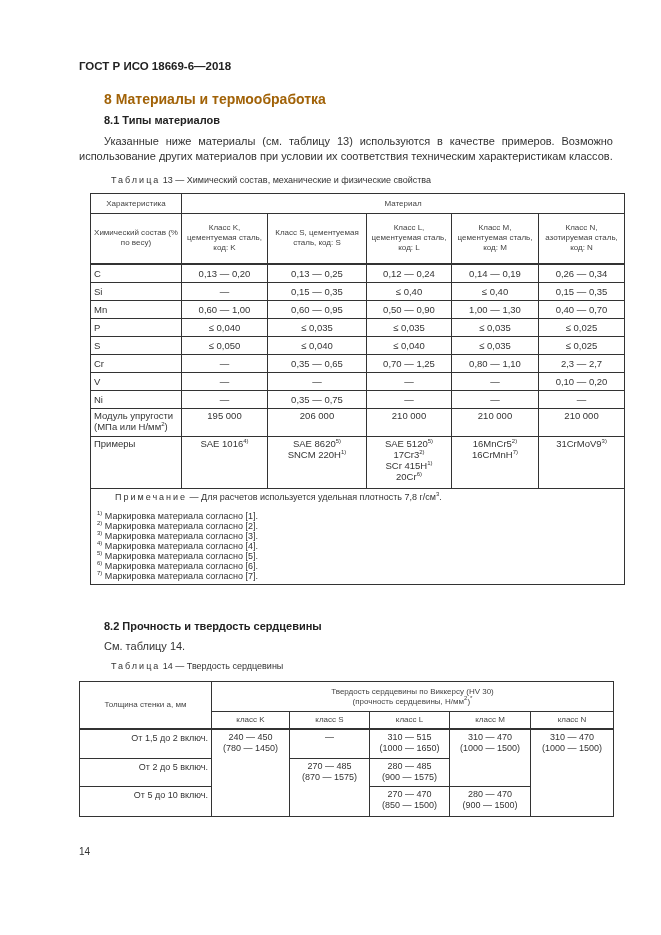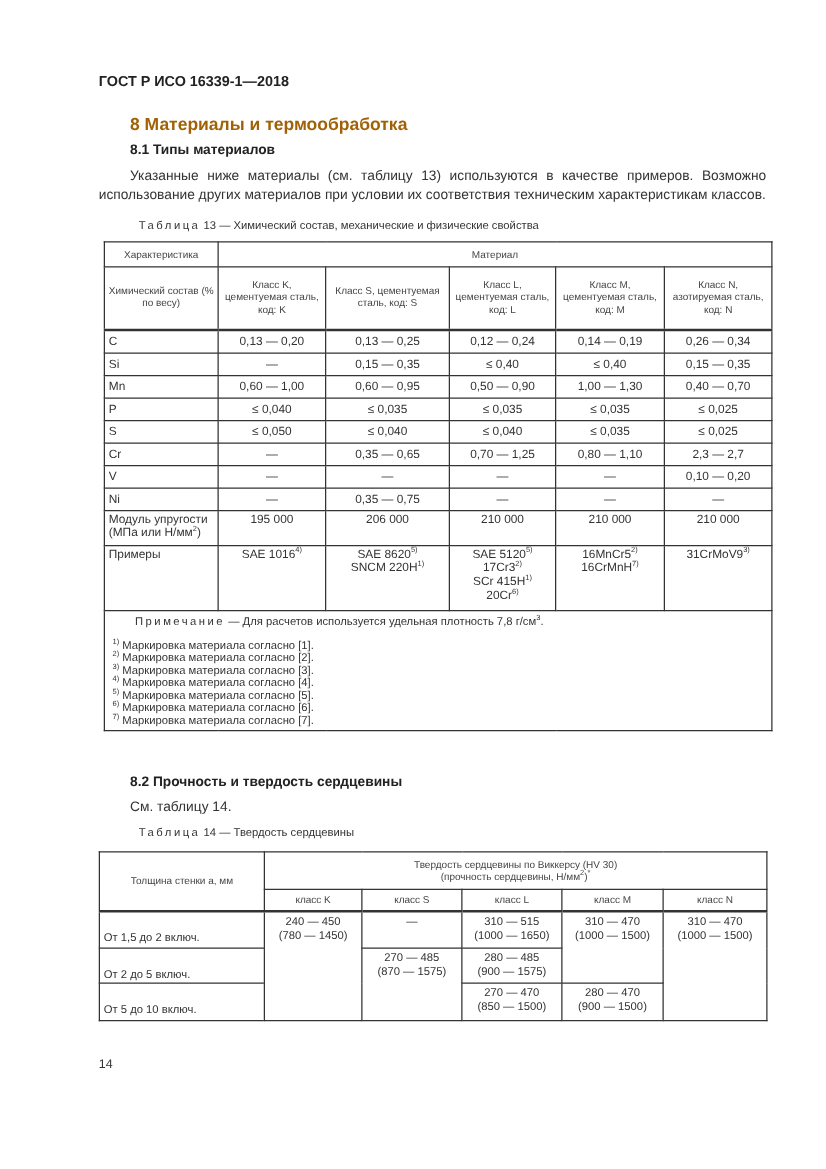--- a/index.html
+++ b/index.html
@@ -18,37 +18,37 @@
   td { border: 1px solid #333; padding: 1px 3px; font-size: 9.5px; color: #333; text-align: center; vertical-align: middle; }
   .t13 td.hdr { font-size: 8px; color: #444; line-height: 10px; }
   .t13 td.lbl { text-align: left; }
   .t13 tr.data td { height: 15px; }
   .thick-bottom td { border-bottom: 2px solid #333; }
   sup { font-size: 6px; vertical-align: super; line-height: 0; }
   .notes { text-align: left !important; vertical-align: top !important; padding: 3px 6px !important; font-size: 9px !important; line-height: 10px; }
   .notes .note-main { margin-left: 18px; margin-bottom: 9px; }
   .t14 td { font-size: 9px; }
   .t14 td.hdr { font-size: 8px; color: #444; line-height: 10px; }
-  .t14 td.lbl { text-align: left; vertical-align: top; padding-top: 15px; margin-left: 32px; }
+  .t14 td.lbl { text-align: right; vertical-align: top; padding-top: 3px; margin-left: 32px; }
   .t14 td.val { vertical-align: top; padding-top: 2px; line-height: 11px; }
   .h2b { left: 104px; top: 620px; font-size: 11px; font-weight: bold; color: #222; }
   .see { left: 104px; top: 640px; font-size: 11px; color: #333; }
   .pagenum { left: 79px; top: 846px; font-size: 10px; color: #333; }
 </style>
 </head>
 <body>
 
-<div class="abs doc-code">ГОСТ Р ИСО 16339-1—2018</div>
+<div class="abs doc-code">ГОСТ Р ИСО 18669-6—2018</div>
 <div class="abs h1">8 Материалы и термообработка</div>
 <div class="abs h2">8.1 Типы материалов</div>
 <div class="abs para"><span class="indent"></span><span>Указанные ниже материалы (см. таблицу 13) используются в качестве примеров. Возможно использование других материалов при условии их соответствия техническим характеристикам классов.</span></div>
 
 <div class="abs tcap" style="left:79px; top:175px;"><span class="spaced">Таблица</span><span> 13 — Химический состав, механические и физические свойства</span></div>
 
-<table class="t13" style="left:83px; top:193px; width:534px;">
+<table class="t13" style="left:90px; top:193px; width:534px;">
   <colgroup>
     <col style="width:91px">
       <col style="width:86px">
       <col style="width:99px">
       <col style="width:85px">
       <col style="width:87px">
       <col style="width:86px">
   </colgroup>
   <tbody>
       <tr style="height:20px">

